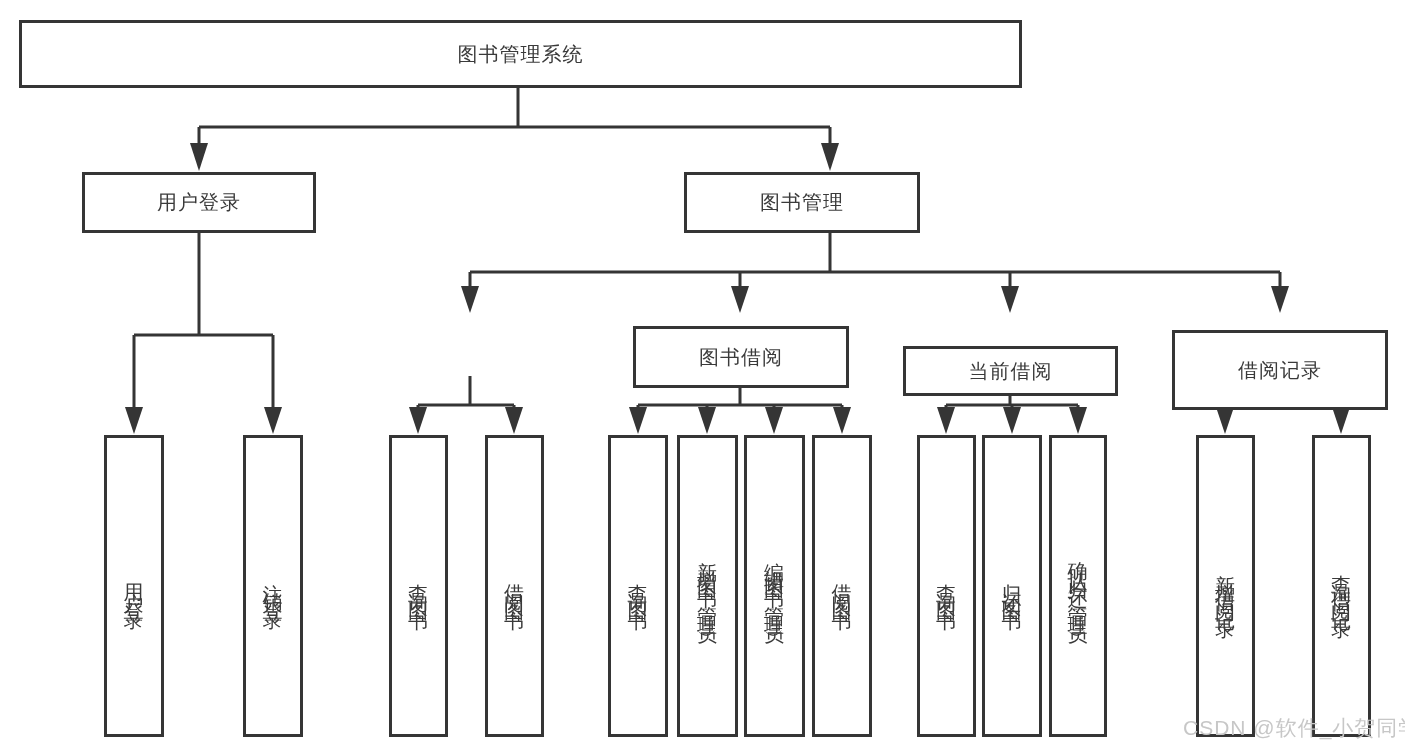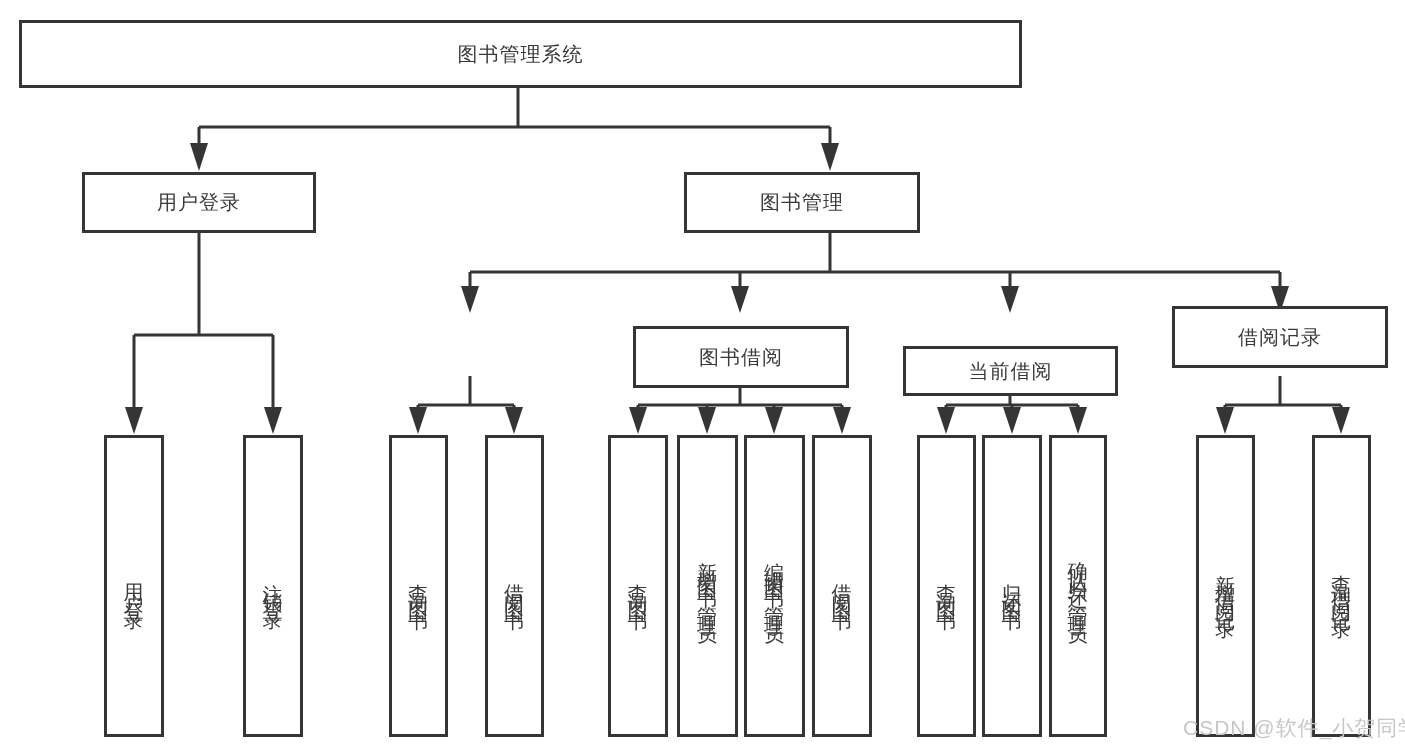--- a/index.html
+++ b/index.html
@@ -108,21 +108,21 @@
     </div>
     <div class="node node-h" style="left: 684px; top: 172px; width: 236px; height: 61px; font-family: Liberation Mono, monospace;">
       <span class="label">图书管理</span>
     </div>
     <div class="node node-h" style="left: 633px; top: 326px; width: 216px; height: 62px;">
       <span class="label">图书借阅</span>
     </div>
     <div class="node node-h" style="left: 903px; top: 314px; width: 215px; height: 50px; margin-top: 32px;">
       <span class="label">当前借阅</span>
     </div>
-    <div class="node node-h" style="left: 1172px; top: 306px; width: 216px; height: 62px;">
+    <div class="node node-h" style="left: 1172px; top: 330px; width: 216px; height: 80px;">
       <span class="label">借阅记录</span>
     </div>
     <div class="node node-v" style="left: 104px; top: 435px; width: 60px; height: 302px;">
       <span class="label">用户登录</span>
     </div>
     <div class="node node-v" style="left: 243px; top: 435px; width: 60px; height: 302px;">
       <span class="label">注销登录</span>
     </div>
     <div class="node node-v" style="left: 389px; top: 435px; width: 59px; height: 302px;">
       <span class="label">查询图书</span>

